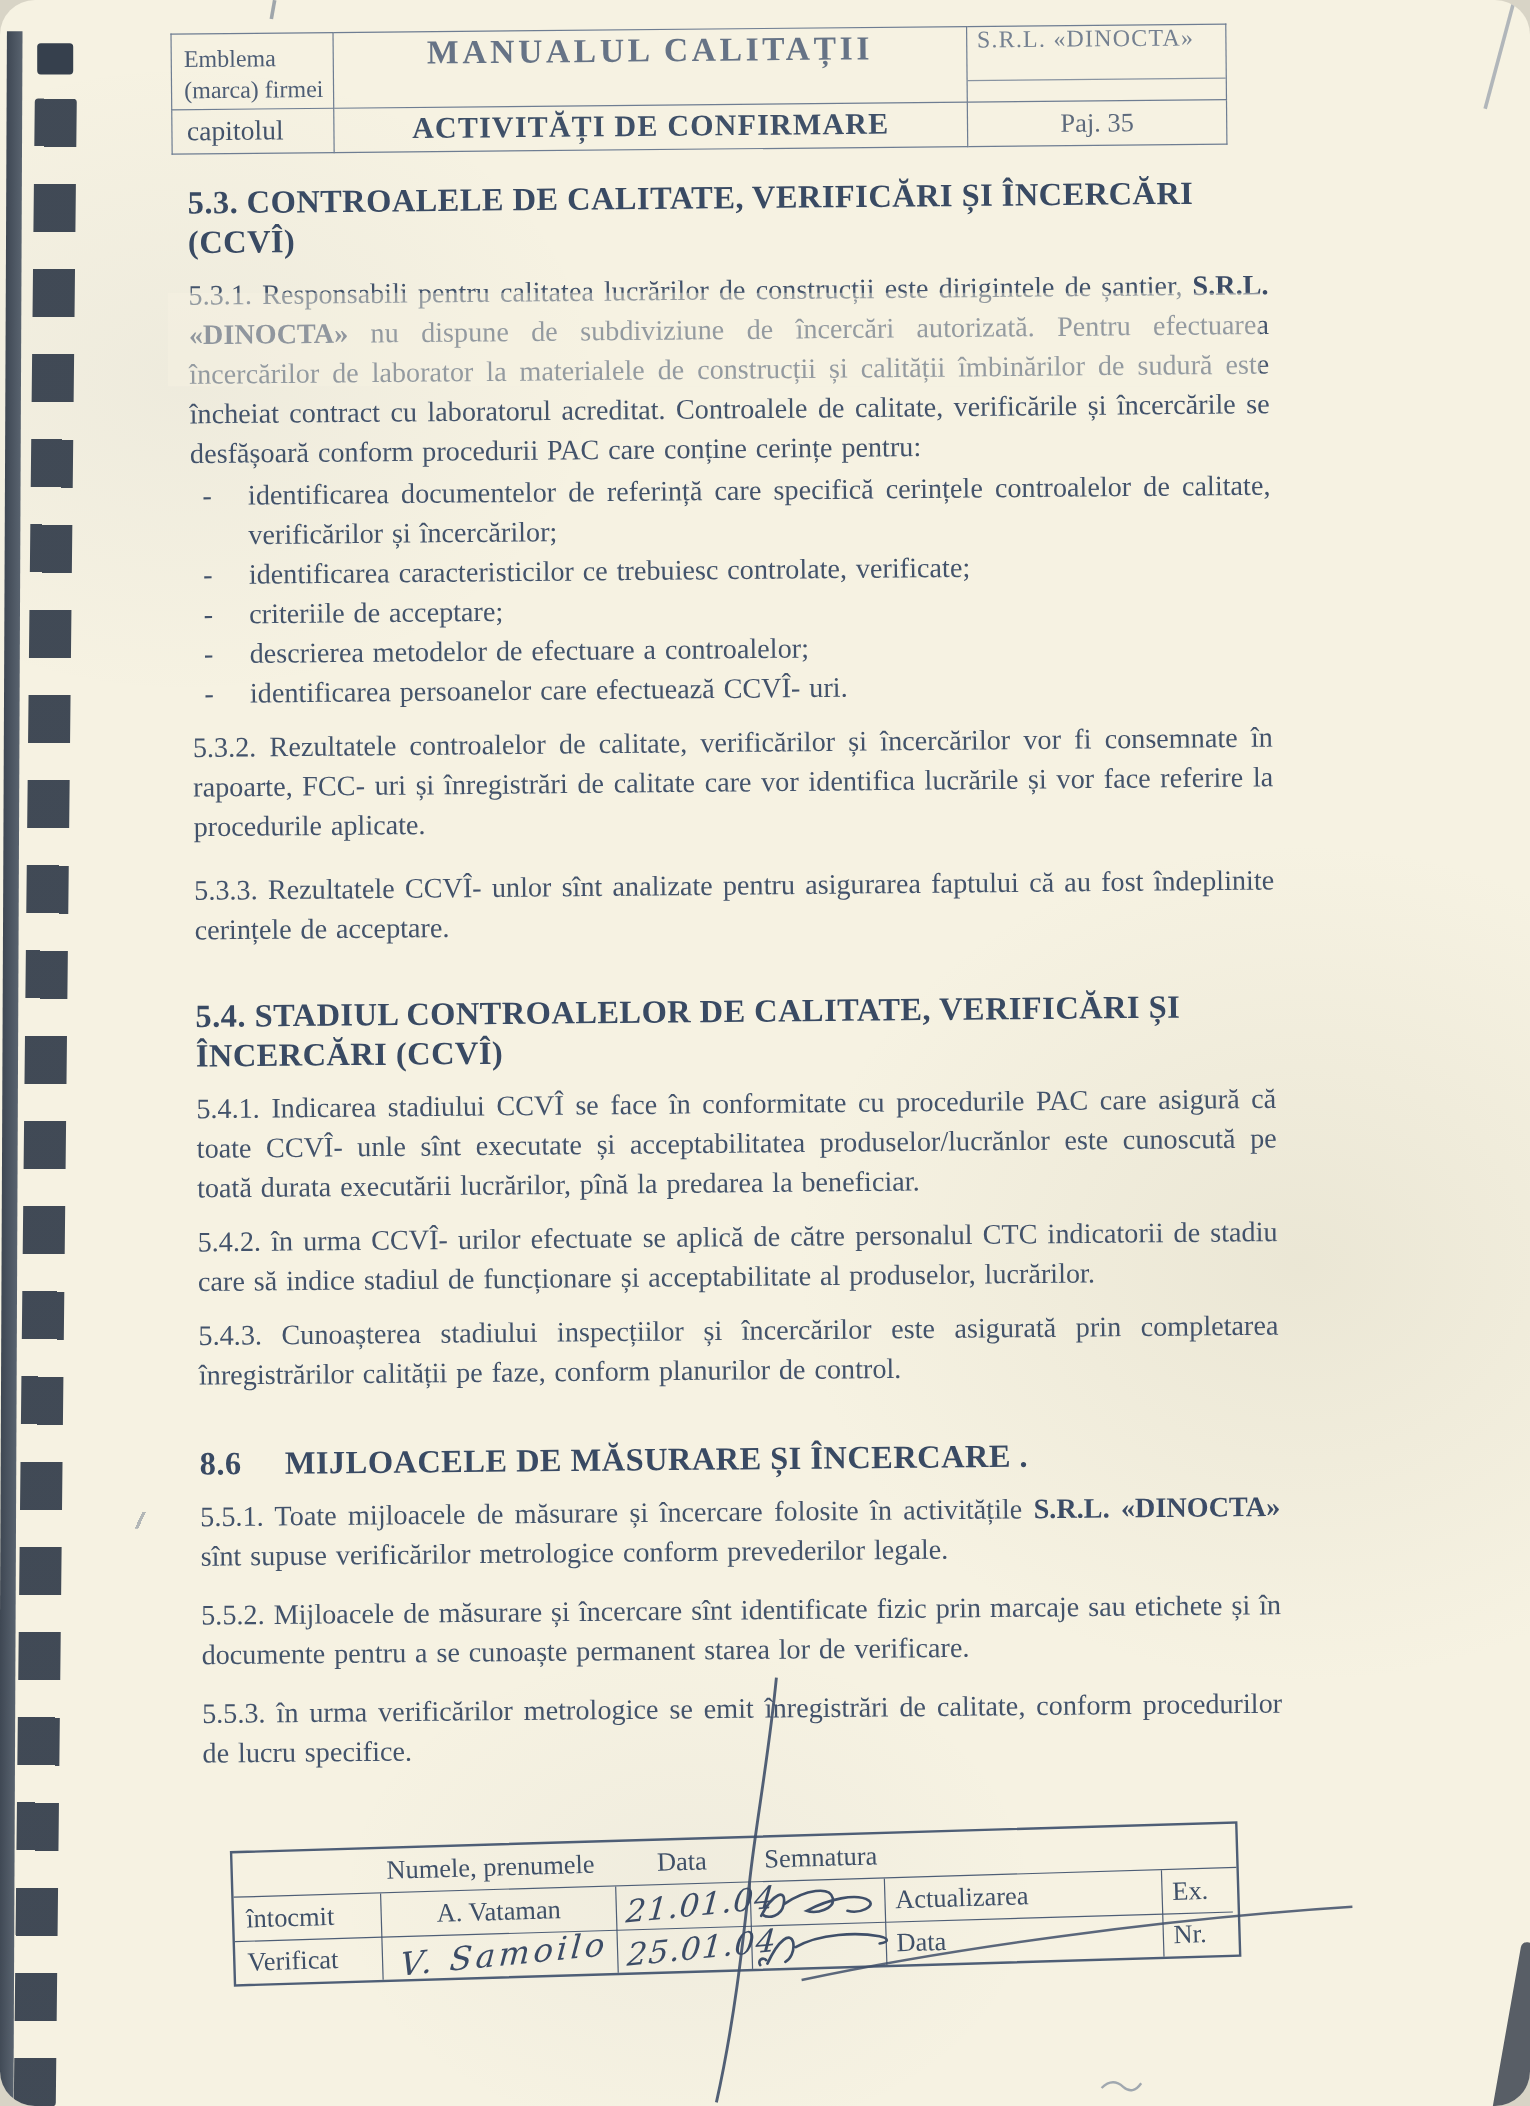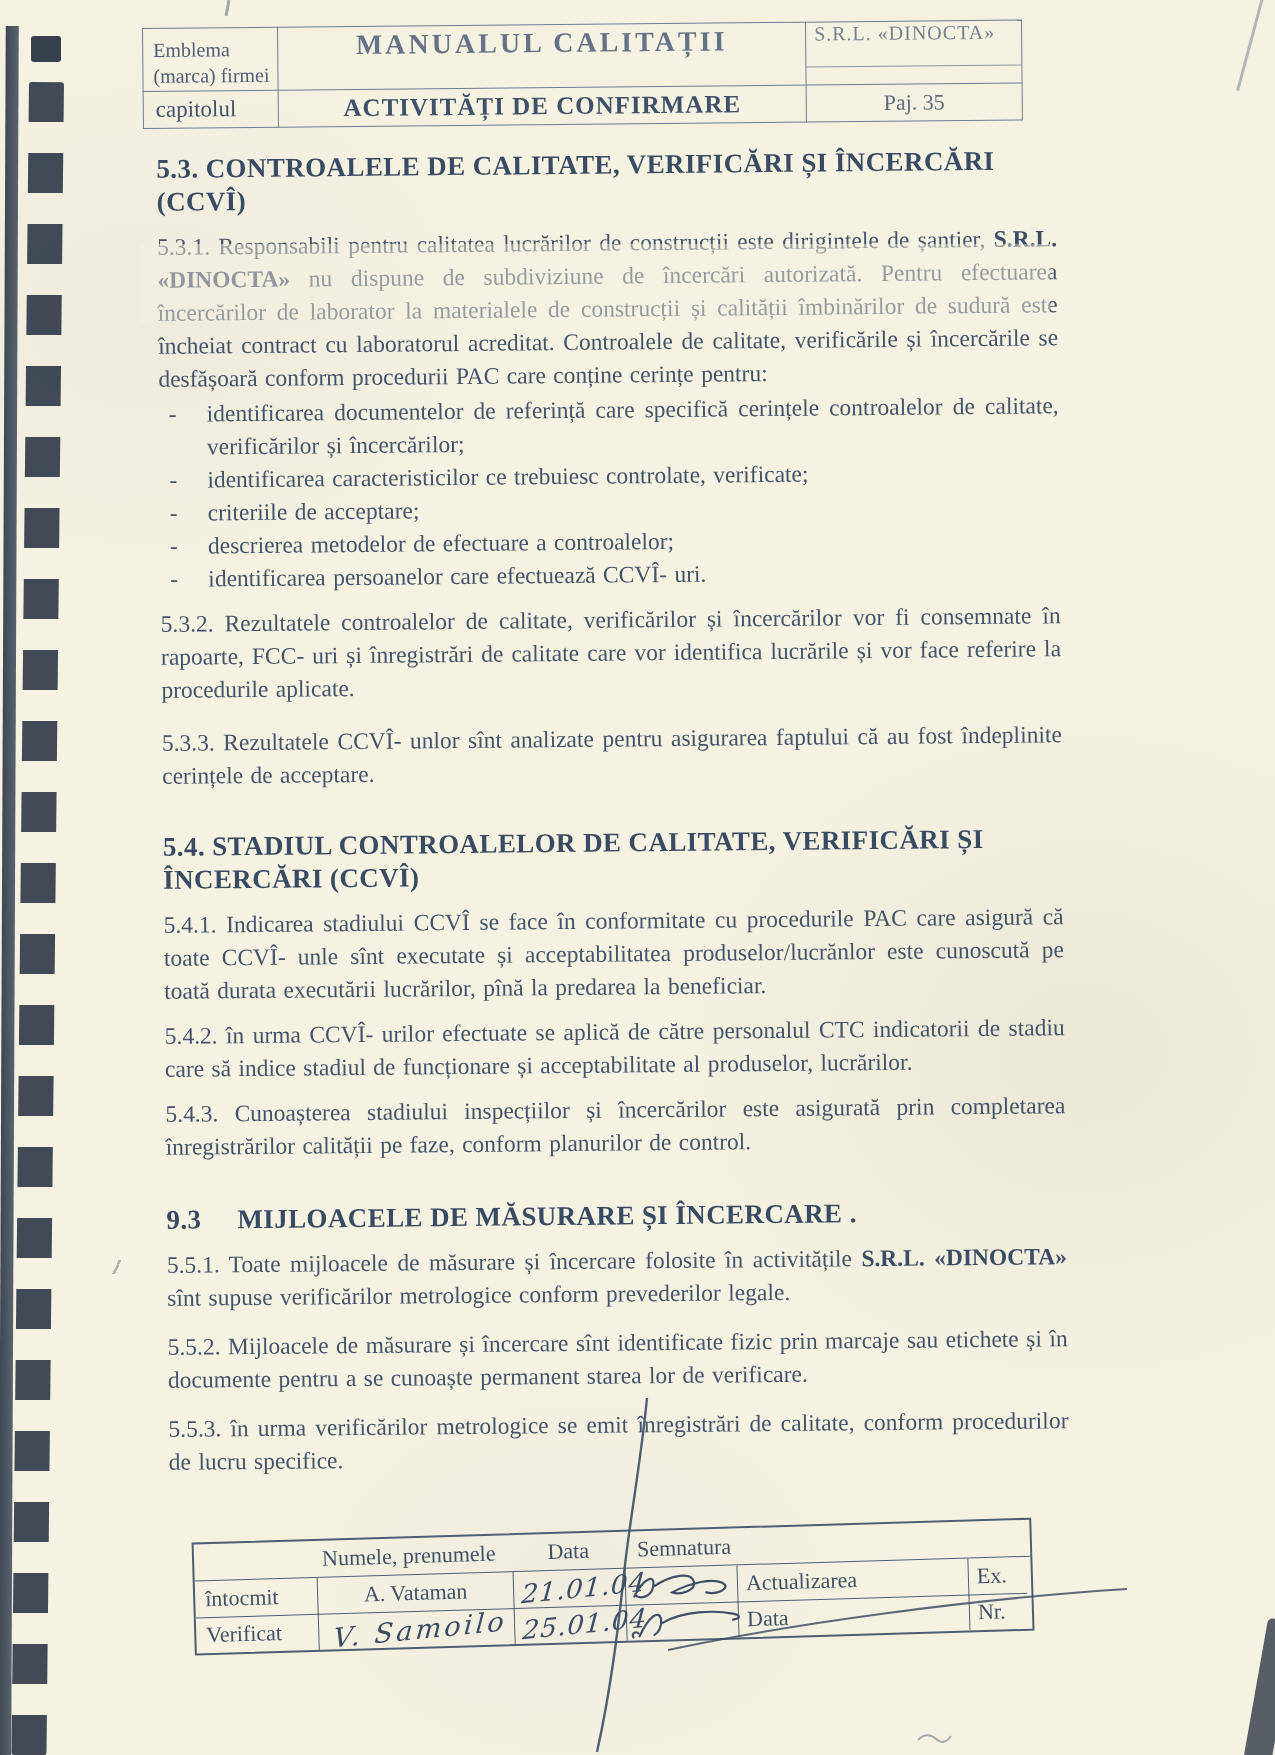--- a/index.html
+++ b/index.html
@@ -5,20 +5,21 @@
   html,body { margin:0; padding:0; background:#d8d4c6; }
   .page {
     position:relative; width:1275px; height:1755px; overflow:hidden;
     background:#f6f2e2;
     background-image:
       radial-gradient(ellipse 500px 380px at 12% 18%, rgba(110,120,135,0.06), transparent 70%),
       radial-gradient(ellipse 600px 500px at 85% 60%, rgba(190,185,160,0.20), transparent 70%),
       radial-gradient(ellipse 420px 300px at 45% 90%, rgba(120,125,140,0.05), transparent 70%);
     font-family:"Liberation Serif","DejaVu Serif",serif;
     color:#43536b;
+    border-radius:29px;
   }
   
   .scan-edge { position:absolute; left:2px; top:26px; width:13px; height:1729px;
     background:linear-gradient(to right,#3e4753,#59636f); transform:rotate(0.25deg); }
   .binding-strip { position:absolute; left:29px; top:82px; width:35px; height:1673px;
     background:repeating-linear-gradient(to bottom, #333d4b 0 40px, rgba(0,0,0,0) 40px 71px);
     transform:rotate(0.6deg); transform-origin:top left; opacity:.93; border-radius:3px; }
   .hole-top { position:absolute; left:31px; top:36px; width:30px; height:26px; background:#36404d; border-radius:3px; }
   .corner-tr { position:absolute; right:10px; top:-6px; width:3px; height:100px; background:#9aa2ac;
     transform:rotate(15deg); transform-origin:top center; opacity:.75; }
@@ -146,21 +147,21 @@
 
       <p class="para">5.3.2.  Rezultatele controalelor de calitate, verificărilor și încercărilor vor fi consemnate în rapoarte, FCC- uri și înregistrări de calitate care vor identifica lucrările și vor face referire la procedurile aplicate.</p>
       <p class="para p533">5.3.3. Rezultatele CCVÎ- unlor sînt analizate pentru asigurarea faptului că au fost îndeplinite cerințele de acceptare.</p>
 
       <h2 class="sec" style="margin-top:38px;">5.4. STADIUL CONTROALELOR DE CALITATE, VERIFICĂRI ȘI ÎNCERCĂRI (CCVÎ)</h2>
 
       <p class="para">5.4.1. Indicarea stadiului CCVÎ se face în conformitate cu procedurile PAC care asigură că toate CCVÎ- unle sînt executate și acceptabilitatea produselor/lucrănlor este cunoscută pe toată durata executării lucrărilor, pînă la predarea la beneficiar.</p>
       <p class="para">5.4.2.  în urma CCVÎ-  urilor efectuate se aplică de către personalul CTC indicatorii de stadiu care să indice stadiul de funcționare și acceptabilitate al produselor, lucrărilor.</p>
       <p class="para">5.4.3.  Cunoașterea stadiului inspecțiilor și încercărilor este asigurată prin completarea înregistrărilor calității pe faze, conform planurilor de control.</p>
 
-      <h2 class="sec sec55"><span class="sec-num">9.3</span><span>MIJLOACELE DE MĂSURARE ȘI ÎNCERCARE</span> <span class="tail-dot">.</span></h2>
+      <h2 class="sec sec55"><span class="sec-num">8.6</span><span>MIJLOACELE DE MĂSURARE ȘI ÎNCERCARE</span> <span class="tail-dot">.</span></h2>
 
       <p class="para"><span>5.5.1. Toate mijloacele de măsurare și încercare folosite în activitățile </span><b class="co">S.R.L. «DINOCTA»</b><span>  sînt supuse verificărilor metrologice conform prevederilor legale.</span></p>
       <p class="para" style="margin-top:16px;">5.5.2. Mijloacele de măsurare și încercare sînt identificate fizic prin marcaje sau etichete și în documente pentru a se cunoaște permanent starea lor de verificare.</p>
       <p class="para" style="margin-top:16px;">5.5.3. în urma verificărilor metrologice se emit înregistrări de calitate, conform procedurilor de lucru specifice.</p>
 
       <div class="ftr">
         <div class="f-header">
           <span class="h-name">Numele, prenumele</span>
           <span class="h-date">Data</span>
           <span class="h-sign">Semnatura</span>

